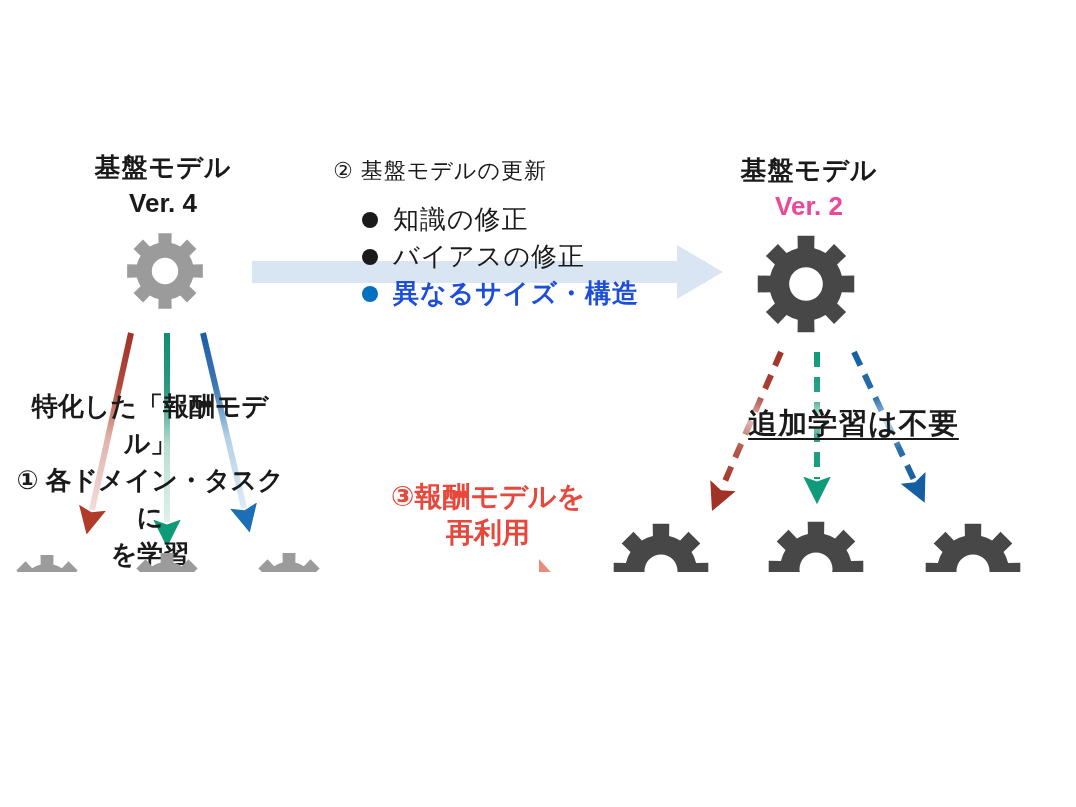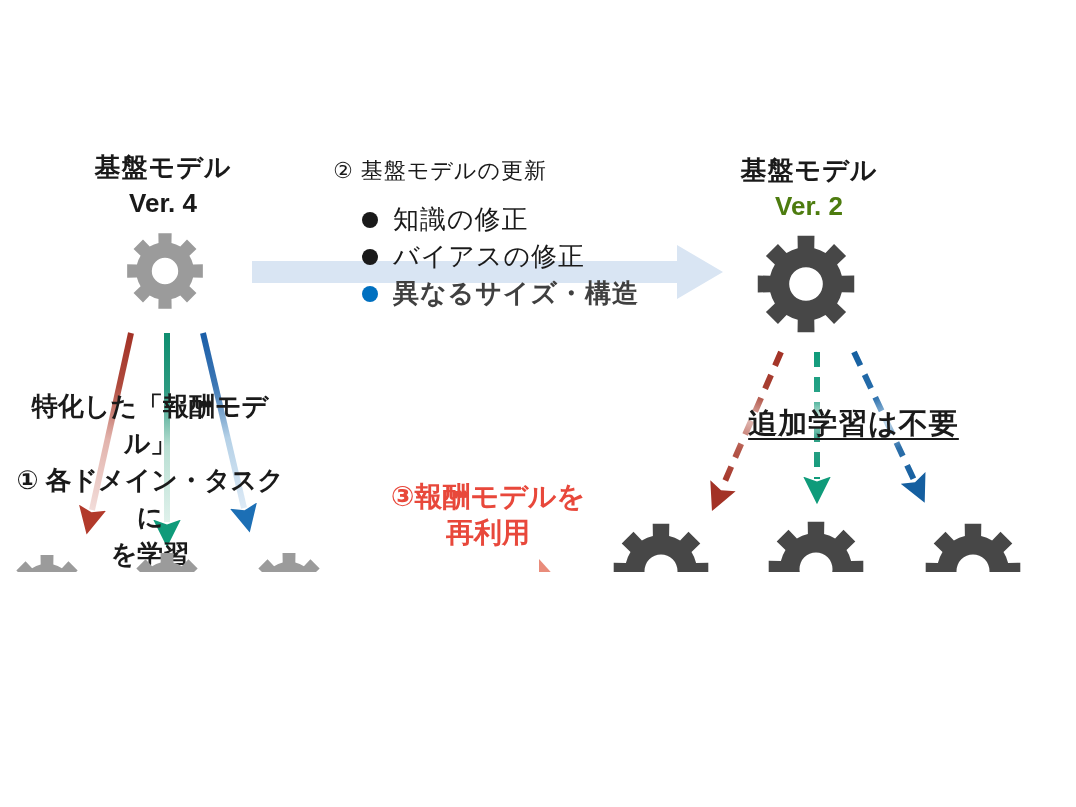--- a/index.html
+++ b/index.html
@@ -4,28 +4,28 @@
 <style>
   html,body{margin:0;padding:0;background:#ffffff;}
   .canvas{
     position:relative;width:1076px;height:572px;background:#ffffff;overflow:hidden;
     font-family:"Liberation Sans","DejaVu Sans",sans-serif;color:#1a1a1a;
   }
   .abs{position:absolute;}
   .tc{text-align:center;}
   .model-title{font-size:26px;font-weight:bold;letter-spacing:1px;}
   .model-ver{font-size:26px;font-weight:bold;}
-  .ver2{color:#4d7c0f;}
+  .ver2{color:#ec4899;}
   .update-heading{font-size:22px;font-weight:normal;letter-spacing:1px;}
   .bullets{display:flex;flex-direction:column;}
   .bullet-row{height:37px;display:flex;align-items:center;gap:15px;}
   .dot{width:16px;height:16px;border-radius:50%;background:#1a1a1a;margin-left:6px;flex:0 0 auto;}
   .dot.blue{background:#0070C0;}
   .bullet-label{font-size:26px;letter-spacing:1px;}
-  .bullet-label.hl{font-weight:bold;color:#404040;}
+  .bullet-label.hl{font-weight:bold;color:#1d4ed8;}
   .step1-text{font-size:26px;font-weight:bold;line-height:37px;letter-spacing:0px;}
   .step3-text{font-size:28px;font-weight:bold;line-height:36px;color:#E8483B;}
   .right-note{font-size:29px;font-weight:bold;text-decoration:underline;text-decoration-thickness:2px;text-underline-offset:5px;letter-spacing:1px;}
   svg{display:block;overflow:visible;}
 </style>
 </head>
 <body>
 
 <div class="canvas">
 

